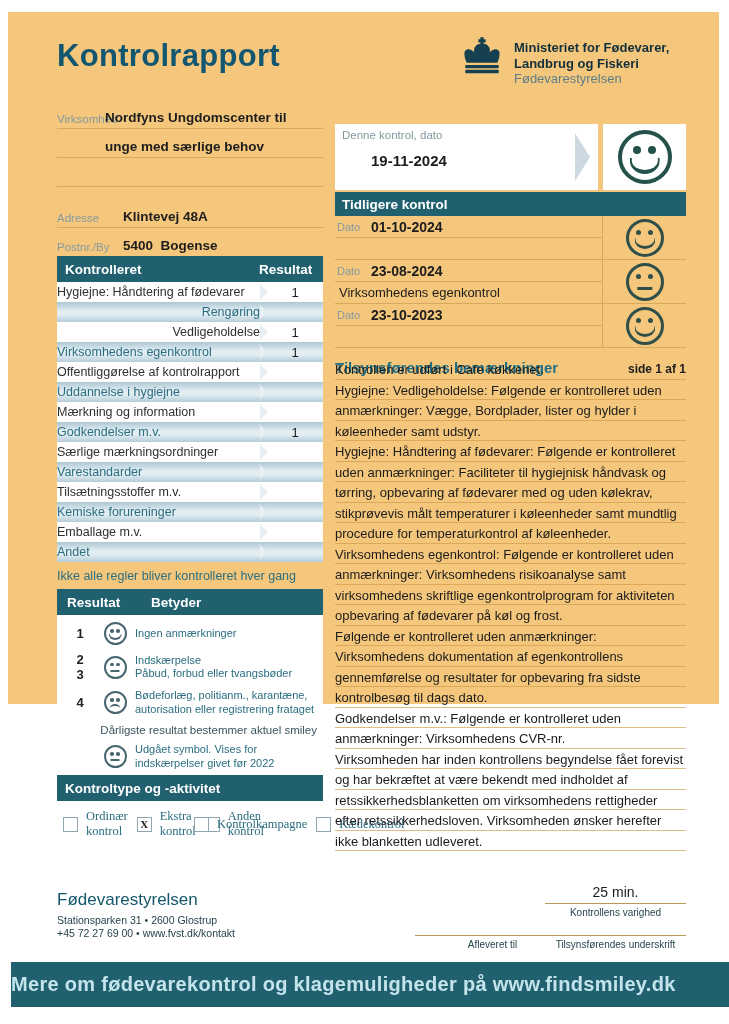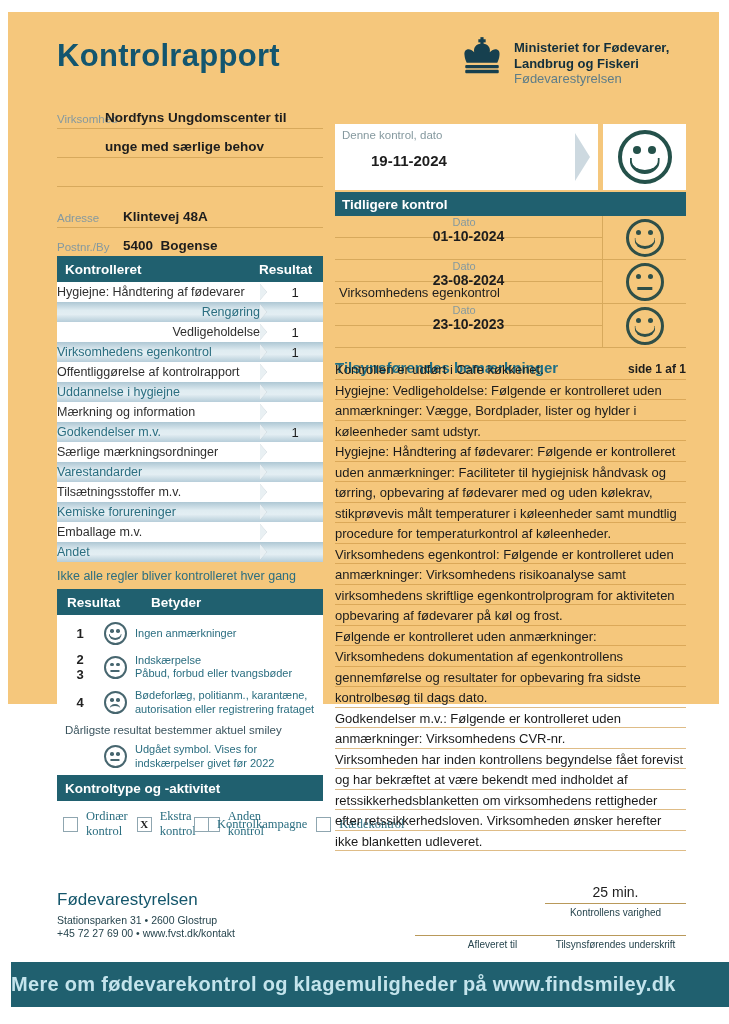--- a/index.html
+++ b/index.html
@@ -43,41 +43,41 @@
   .krow .kres{width:56px;text-align:center;font-size:13px;color:#1d1d1d;font-weight:500;}
   .kfoot{position:absolute;left:49px;top:557px;font-size:12.5px;color:#2b6e80;}
   
   .legend{position:absolute;left:49px;top:577px;width:266px;background:#ffffff;padding-bottom:8px;}
   .lhead{height:26px;background:#20606f;color:#fff;display:flex;align-items:center;font-size:13.5px;font-weight:bold;}
   .lhead .h1{width:84px;padding-left:10px;}
   .lrow{display:flex;margin-top:7px;}
   .lnums{width:30px;padding-left:8px;display:flex;flex-direction:column;justify-content:center;font-size:13px;font-weight:bold;color:#222;line-height:15px;text-align:center;flex:0 0 auto;}
   .lsmiley{width:40px;display:flex;align-items:center;justify-content:center;flex:0 0 auto;color:#47666f;}
   .ltext{flex:1;display:flex;flex-direction:column;justify-content:center;font-size:11px;line-height:13.5px;color:#2b6e80;white-space:nowrap;}
-  .lnote{margin:8px 6px 0 8px;font-size:11.5px;color:#3a545e;}
+  .lnote{margin:8px 6px 0 8px;font-size:11.5px;color:#3a545e;text-align:right;}
   
   .ktype{position:absolute;left:49px;top:763px;width:266px;}
   .ktype .khdr{height:26px;background:#20606f;color:#fff;display:flex;align-items:center;padding-left:8px;font-size:13.5px;font-weight:bold;}
   .opts{display:flex;padding:8px 0 0 6px;}
   .optcol{display:flex;flex-direction:row;gap:9px;font-family:Liberation Serif, serif;}
   .optcol.c1{width:131px;}
   .opt{display:flex;align-items:center;gap:8px;}
   .cb{width:13px;height:13px;background:#fff;border:1px solid #8fa6b0;font-size:11px;font-weight:bold;color:#1d1d1d;display:flex;align-items:center;justify-content:center;line-height:13px;flex:0 0 auto;}
   .optlabel{font-size:12.5px;color:#2b6e80;}
   
   .datebox{position:absolute;left:327px;top:112px;width:263px;height:66px;background:#fff;}
   .datebox .dlabel{position:absolute;left:7px;top:5px;font-size:11.5px;color:#85999f;}
   .datebox .dval{position:absolute;left:36px;top:28px;font-size:15px;font-weight:bold;color:#1d1d1d;}
   .date-arrow{position:absolute;right:8px;top:9px;width:0;height:0;border-top:24px solid transparent;border-bottom:24px solid transparent;border-left:15px solid #cdd9e0;}
   .smileybox{position:absolute;left:595px;top:112px;width:83px;height:66px;background:#fff;display:flex;align-items:center;justify-content:center;color:#24514a;}
   
   .tkband{position:absolute;left:327px;top:180px;width:351px;height:24px;background:#20606f;color:#fff;font-size:13.5px;font-weight:bold;display:flex;align-items:center;padding-left:7px;box-sizing:border-box;}
   .entries{position:absolute;left:327px;top:204px;width:351px;}
   .entry{position:relative;height:43px;border-bottom:1px solid #d7a95c;}
-  .entry .daterow{position:absolute;left:0;top:0;right:84px;height:21px;border-bottom:1px solid #d7a95c;display:flex;align-items:center;flex-direction:column;}
+  .entry .daterow{position:absolute;left:0;top:0;right:84px;height:21px;border-bottom:1px solid #d7a95c;display:flex;align-items:center;}
   .entry .daterow .dl{font-size:11px;color:#85999f;padding-left:2px;width:34px;}
   .entry .daterow .dv{font-size:14px;font-weight:bold;color:#1d1d1d;}
   .entry .noterow{position:absolute;left:0;top:22px;right:84px;height:20px;display:flex;align-items:center;font-size:13px;color:#1d1d1d;padding-left:4px;}
   .entry .scell{position:absolute;right:0;top:0;width:83px;height:43px;border-left:1px solid #d7a95c;display:flex;align-items:center;justify-content:center;color:#2f4f48;}
   
   .rhead{position:absolute;left:327px;top:347px;width:351px;display:flex;align-items:baseline;}
   .rhead .rtitle{flex:1;font-size:15px;font-weight:bold;color:#1e6f86;}
   .rhead .rpage{font-size:12px;font-weight:bold;color:#1d1d1d;}
   .remarks{
     position:absolute;left:327px;top:348px;width:351px;

